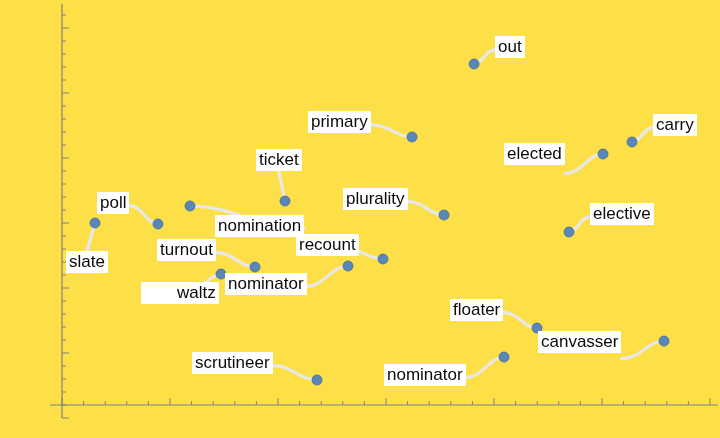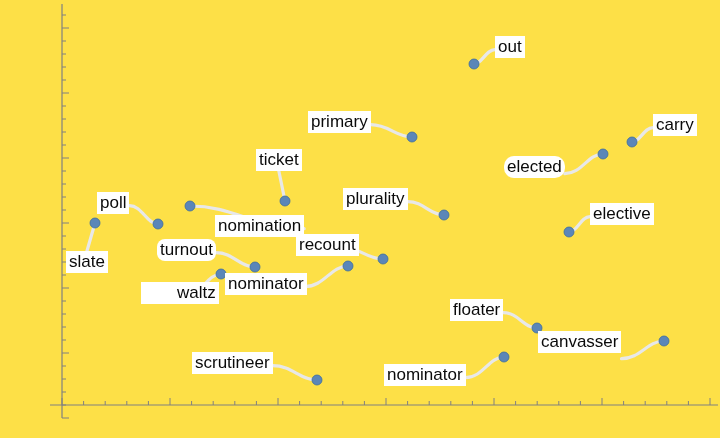--- a/index.html
+++ b/index.html
@@ -146,29 +146,29 @@
         <circle cx="664" cy="341" r="5" fill="#5b86b8" stroke="#3c6d9e" stroke-width="0.8"></circle>
         <circle cx="504" cy="357" r="5" fill="#5b86b8" stroke="#3c6d9e" stroke-width="0.8"></circle>
         <circle cx="317" cy="380" r="5" fill="#5b86b8" stroke="#3c6d9e" stroke-width="0.8"></circle>
       </g>
   </svg>
 
   <div id="labels-layer">
       <div class="annot-label" style="left: 495px; top: 36px;">out</div>
       <div class="annot-label" style="left: 308px; top: 111px;">primary</div>
       <div class="annot-label" style="left: 653px; top: 114px;">carry</div>
-      <div class="annot-label" style="left: 504px; top: 156px; border-radius: 10px;">elected</div>
+      <div class="annot-label" style="left: 504px; top: 143px;">elected</div>
       <div class="annot-label" style="left: 256px; top: 149px;">ticket</div>
       <div class="annot-label" style="left: 343px; top: 188px;">plurality</div>
       <div class="annot-label" style="left: 590px; top: 203px;">elective</div>
       <div class="annot-label" style="left: 97px; top: 192px;">poll</div>
       <div class="annot-label" style="left: 215px; top: 215px;">nomination</div>
       <div class="annot-label" style="left: 66px; top: 251px;">slate</div>
       <div class="annot-label" style="left: 296px; top: 234px;">recount</div>
-      <div class="annot-label" style="left: 157px; top: 239px; border-radius: 8px;">turnout</div>
+      <div class="annot-label" style="left: 157px; top: 239px;">turnout</div>
       <div class="annot-label" style="left: 225px; top: 273px;">nominator</div>
       <div class="annot-label" style="left: 141px; top: 282px; padding-left: 36px;">waltz</div>
       <div class="annot-label" style="left: 450px; top: 299px; text-align: right;">floater</div>
       <div class="annot-label" style="left: 538px; top: 331px;">canvasser</div>
       <div class="annot-label" style="left: 384px; top: 364px; text-align: center;">nominator</div>
       <div class="annot-label" style="left: 192px; top: 352px;">scrutineer</div>
     </div>
 
 </div>
 

